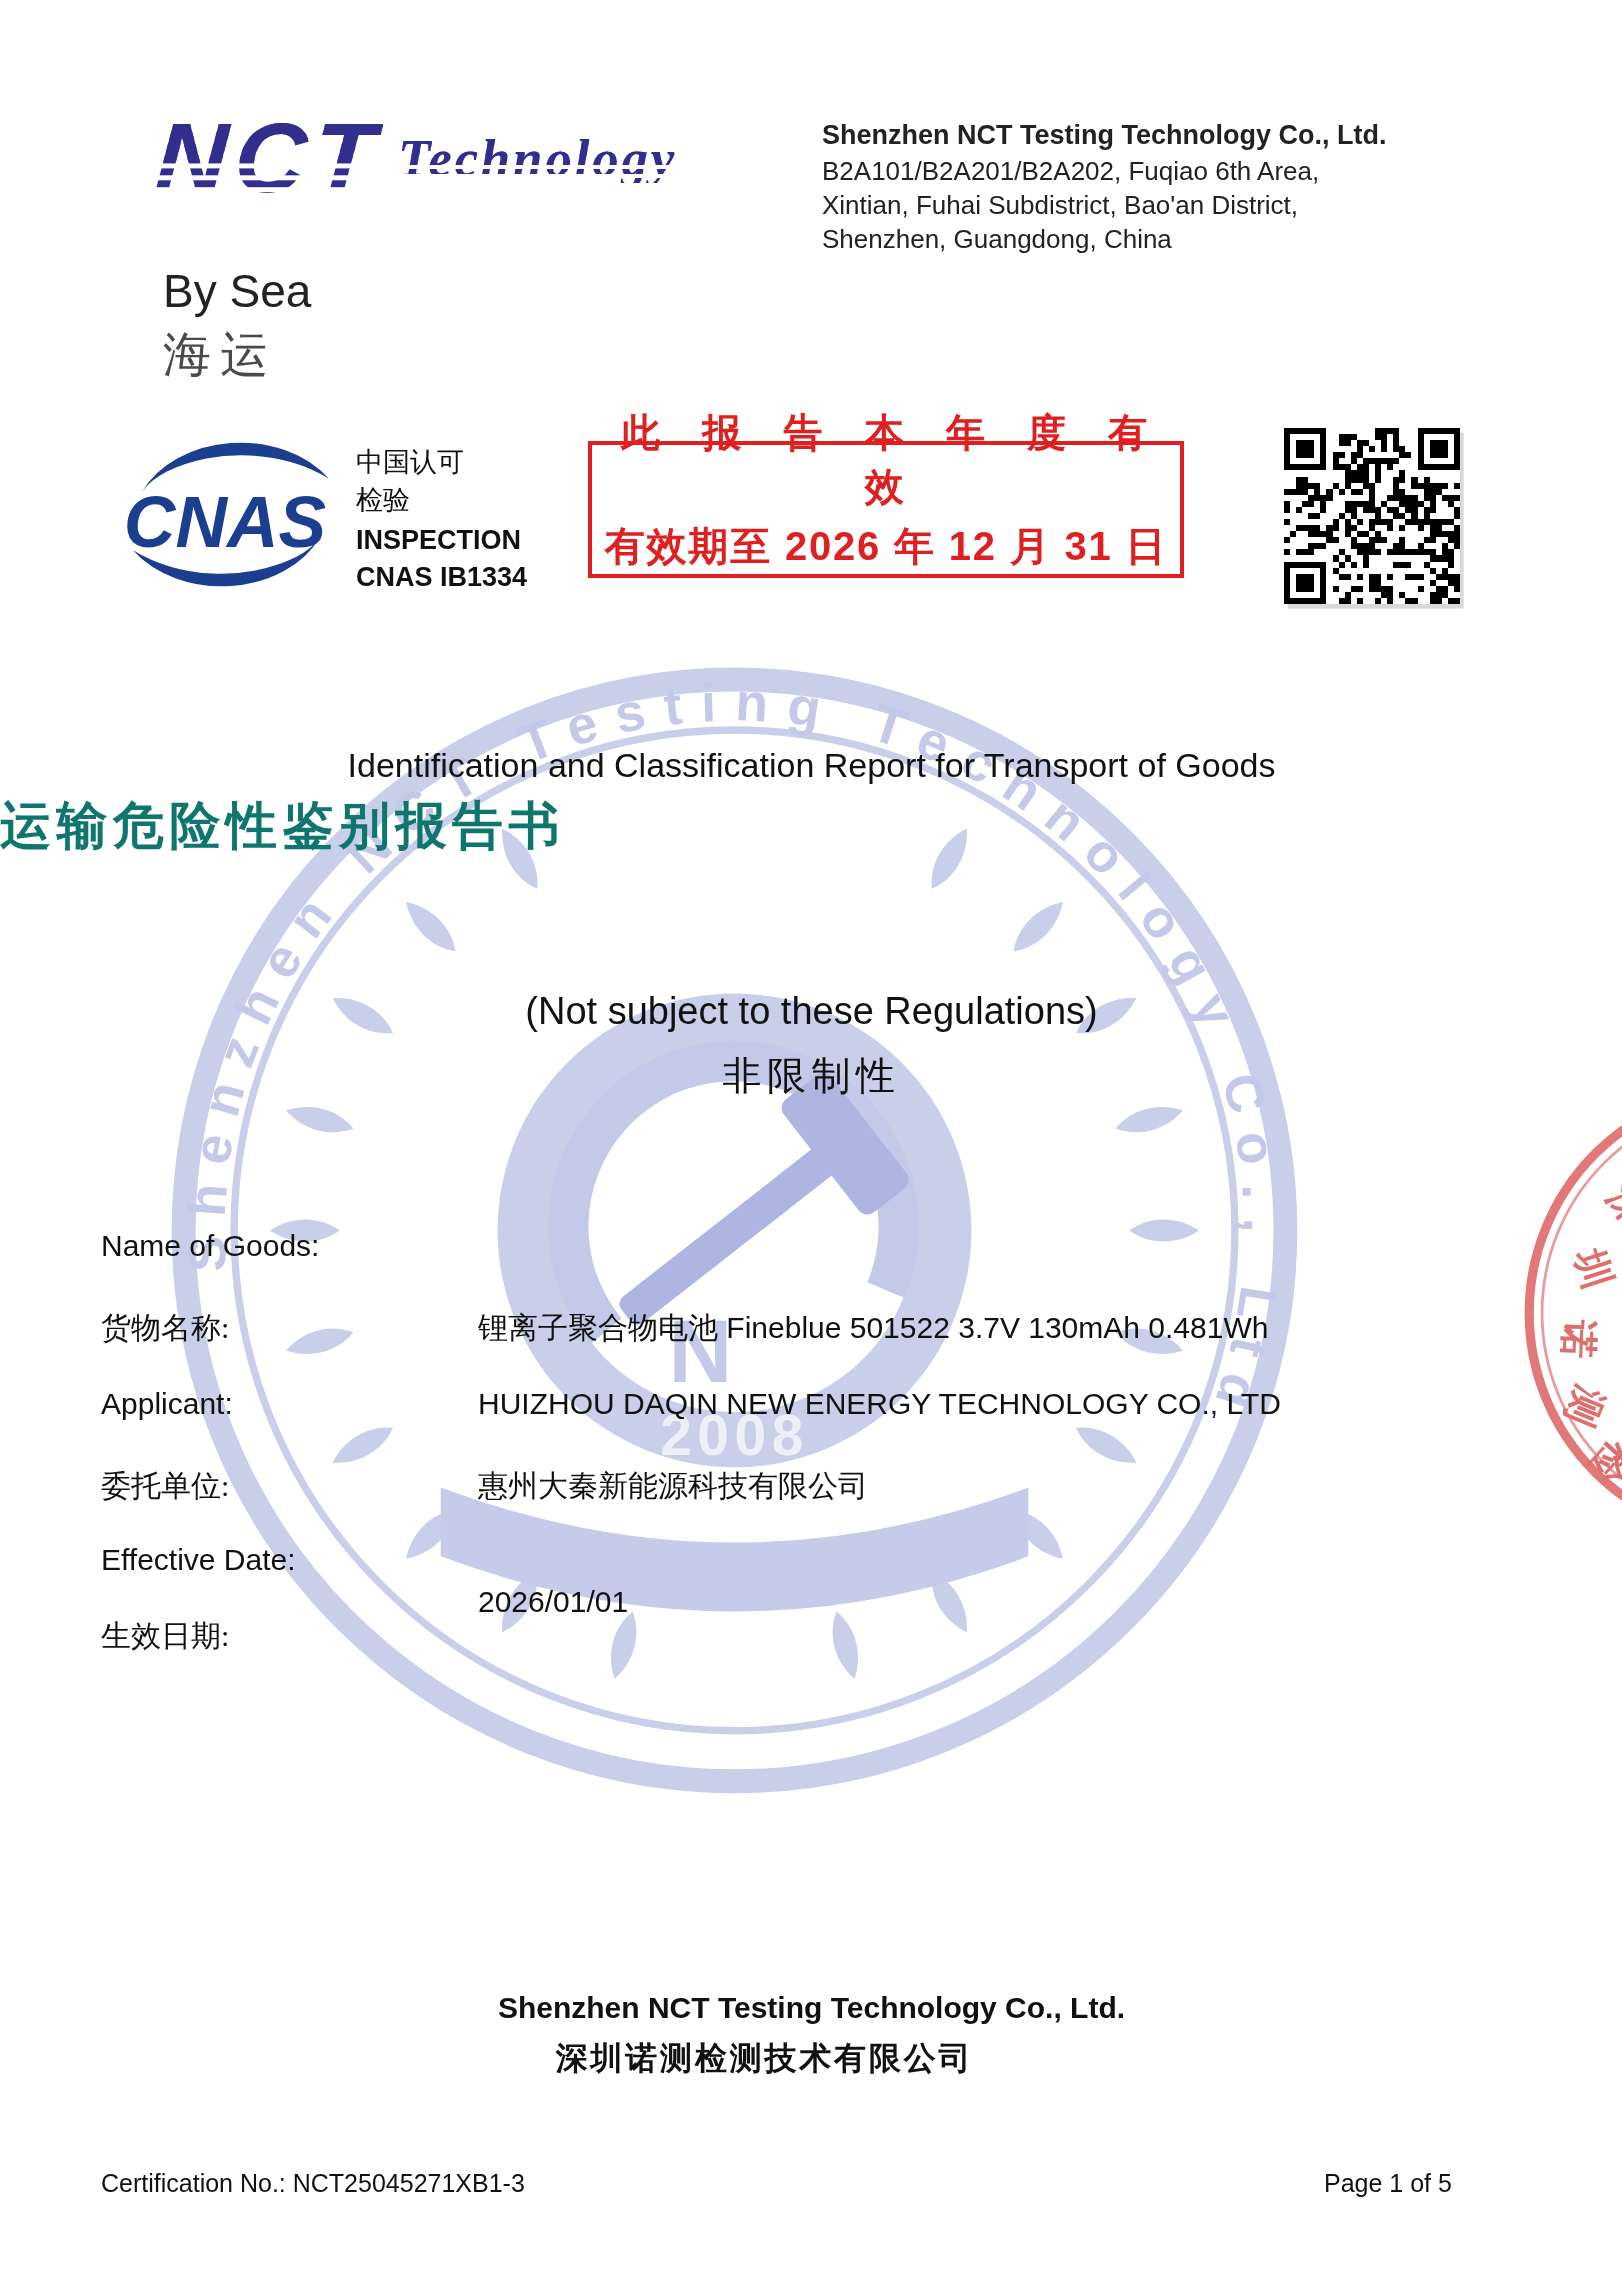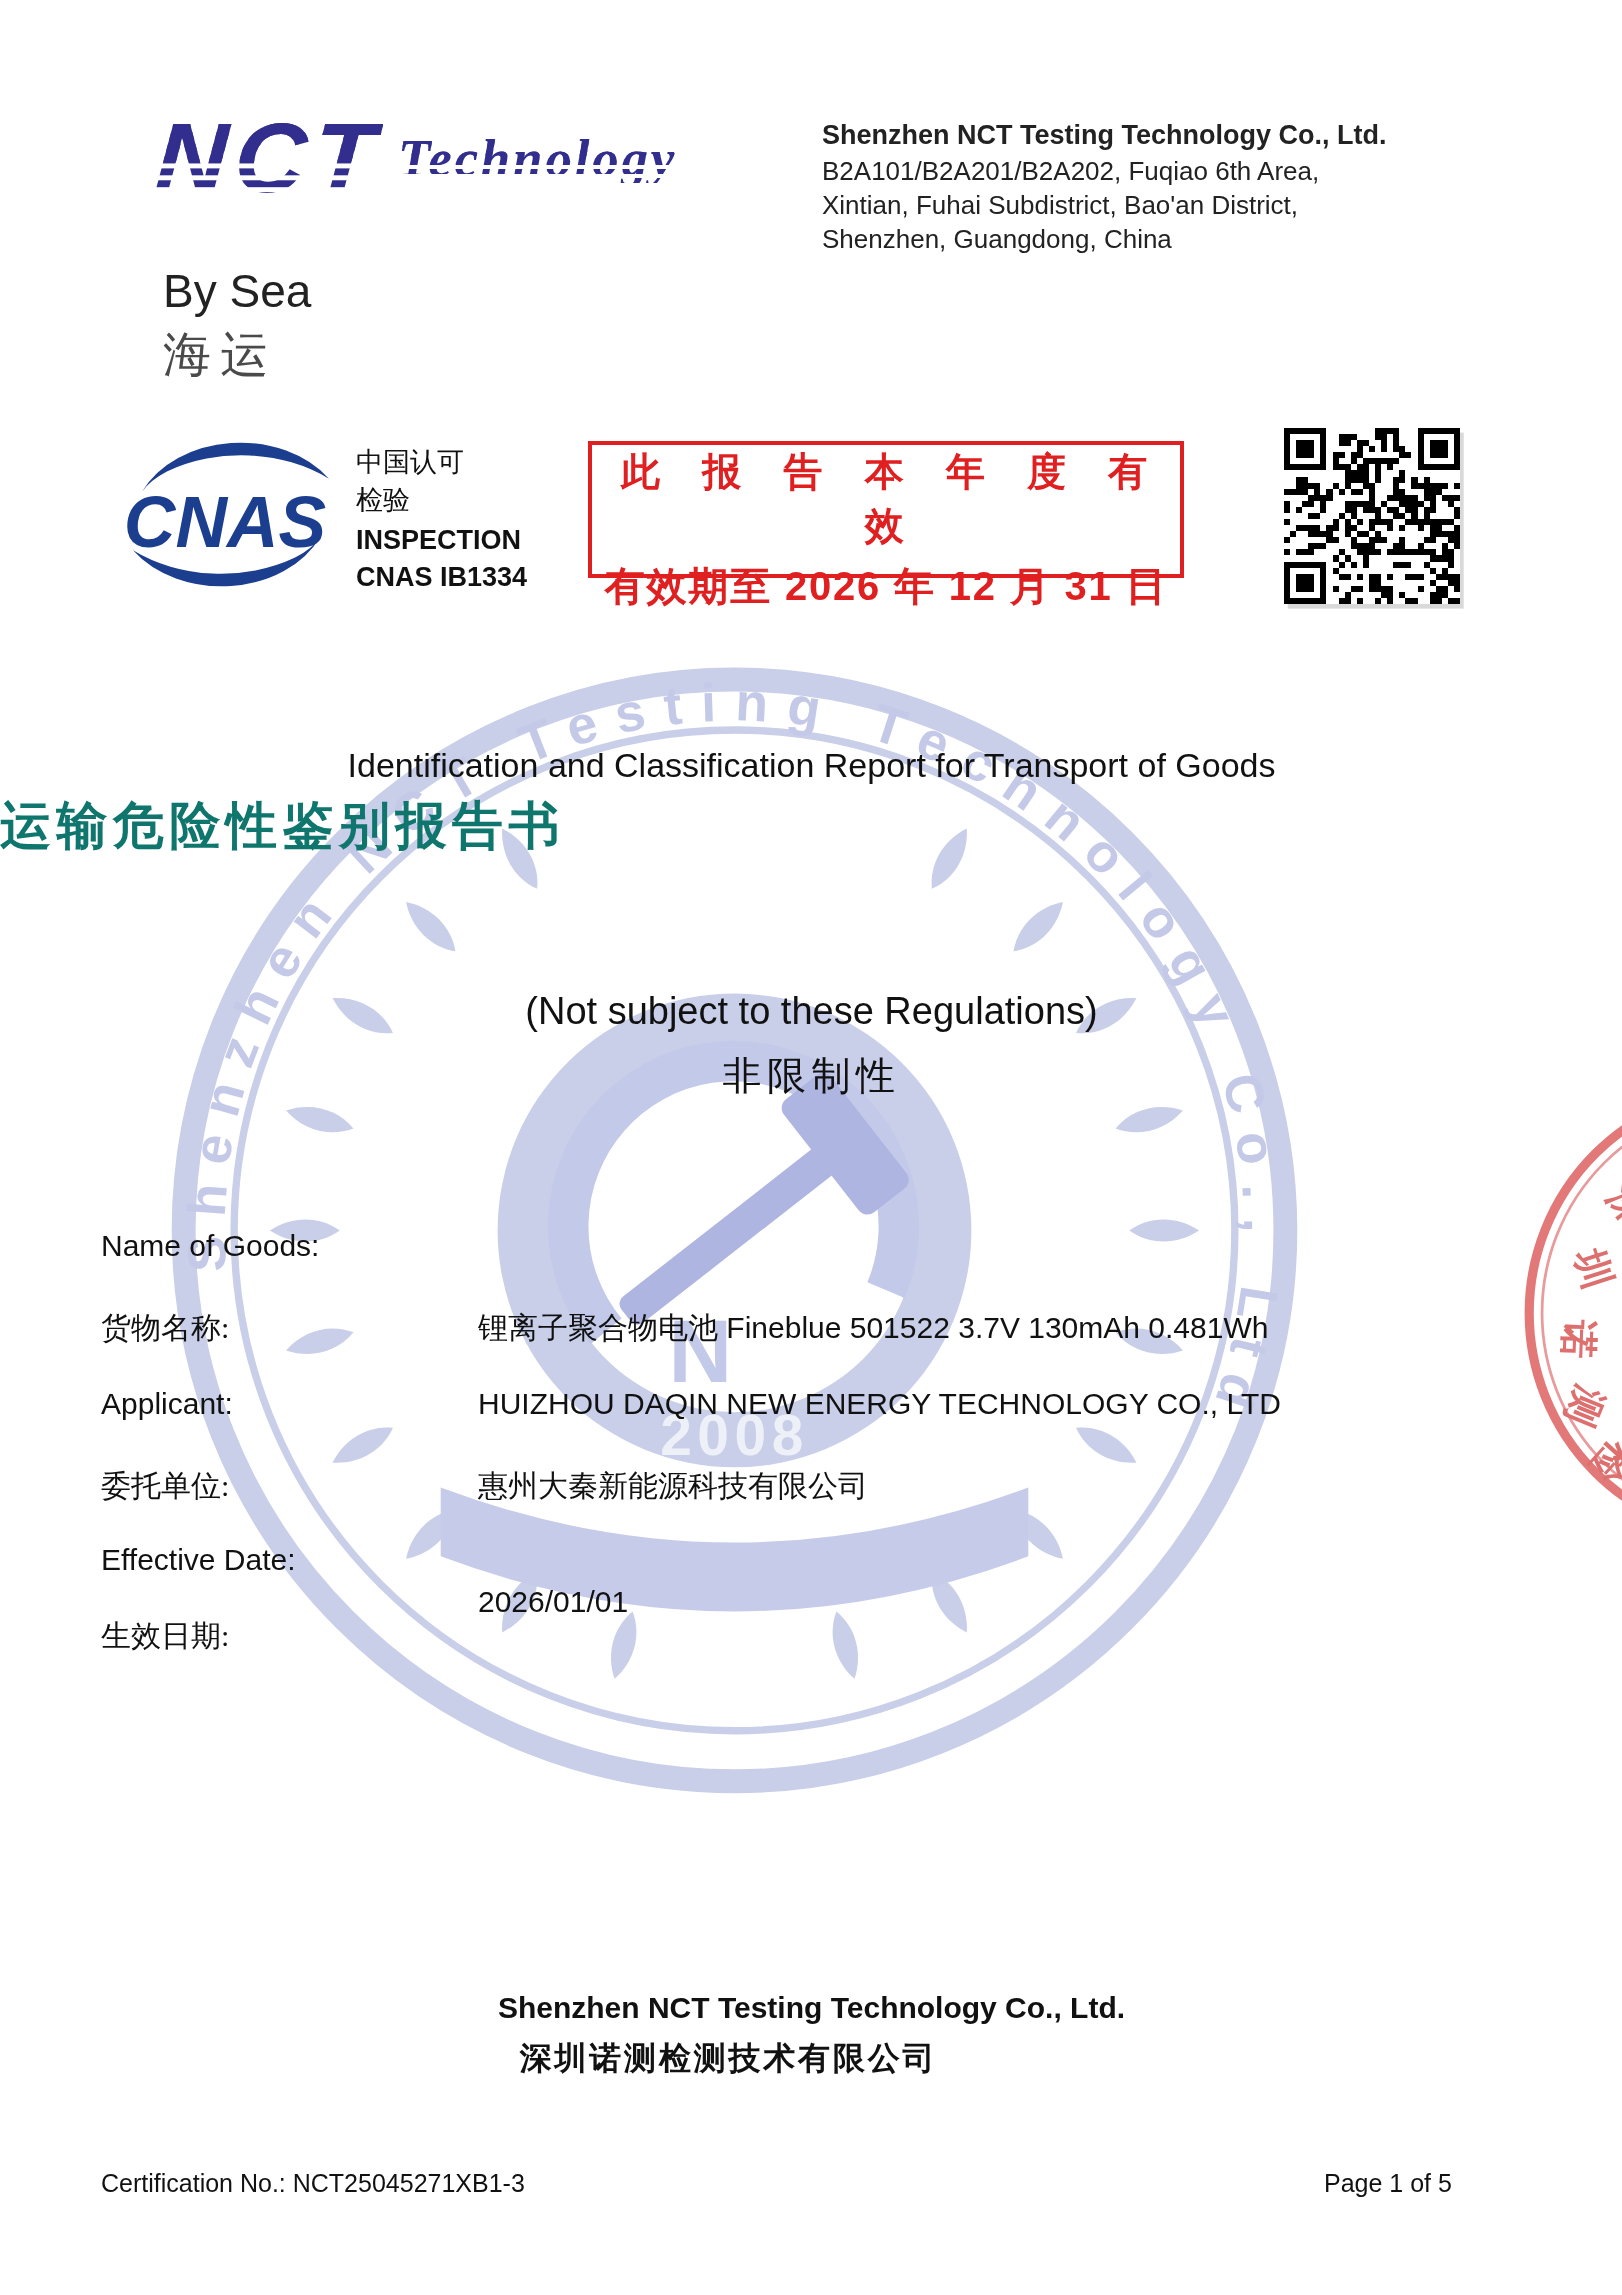--- a/index.html
+++ b/index.html
@@ -37,42 +37,42 @@
           font-family:"Liberation Serif",serif;letter-spacing:9.2px;}
   .addr{left:822px;top:118px;width:634px;font-size:26px;line-height:1.32;color:#222;}
   .addr .co{font-weight:bold;font-size:27px;}
   
   .cnas-text{left:356px;top:446px;font-size:27px;line-height:1.4;color:#111;}
   .cnas-text .serif{font-family:Liberation Mono, monospace;}
   .cnas-text .b{font-weight:bold;}
   .validity{
     left:588px;top:441px;width:588px;height:129px;
     border:4.6px solid #e02020;color:#e02020;text-align:center;
-    display:flex;flex-direction:column;justify-content:space-between;gap:5.5px;
+    display:flex;flex-direction:column;justify-content:flex-end;gap:5.5px;
   }
   .validity .l1{font-size:39px;font-weight:bold;letter-spacing:3.7px;word-spacing:24px;}
   .validity .l2{font-size:40px;font-weight:bold;letter-spacing:1.8px;}
   .qr{left:1284px;top:428px;box-shadow:3.7px 4.6px 0 #d9d9d9;}
   
   .title-en{left:0;top:746px;width:1623px;text-align:center;
             font-size:34px;font-weight:normal;color:#111;}
   .title-zh{left:0;top:792px;width:1623px;text-align:left;
             font-size:51px;font-weight:bold;letter-spacing:5.5px;color:#0f766e;}
   .nsr-en{left:0;top:990px;width:1623px;text-align:center;font-size:38px;color:#111;}
   .nsr-zh{left:0;top:1049px;width:1623px;text-align:center;font-size:39px;
           font-family:"Liberation Serif",serif;letter-spacing:5.5px;color:#111;}
   
   .flabel{left:101px;font-size:30px;color:#111;white-space:nowrap;}
   .fvalue{left:478px;font-size:30px;color:#111;white-space:nowrap;}
   .zh-serif{font-family:"Liberation Serif",serif;}
   
   .sig-en{left:0;top:1991px;width:1623px;text-align:center;
           font-size:30px;font-weight:bold;color:#111;}
   .sig-zh{left:0;top:2037px;width:1457px;text-align:center;
-          font-size:32px;font-weight:bold;letter-spacing:2.8px;color:#111;}
+          font-size:32px;font-weight:bold;letter-spacing:2.8px;color:#111;padding-left:36px;}
   
   .foot-no{left:101px;top:2169px;font-size:25px;color:#111;}
   .foot-pg{left:1324px;top:2169px;font-size:25px;color:#111;}
   
   .wm{left:55px;top:551px;pointer-events:none;}
   .stamp{right:0;top:1120px;pointer-events:none;}
 </style>
 </head>
 <body>
 

